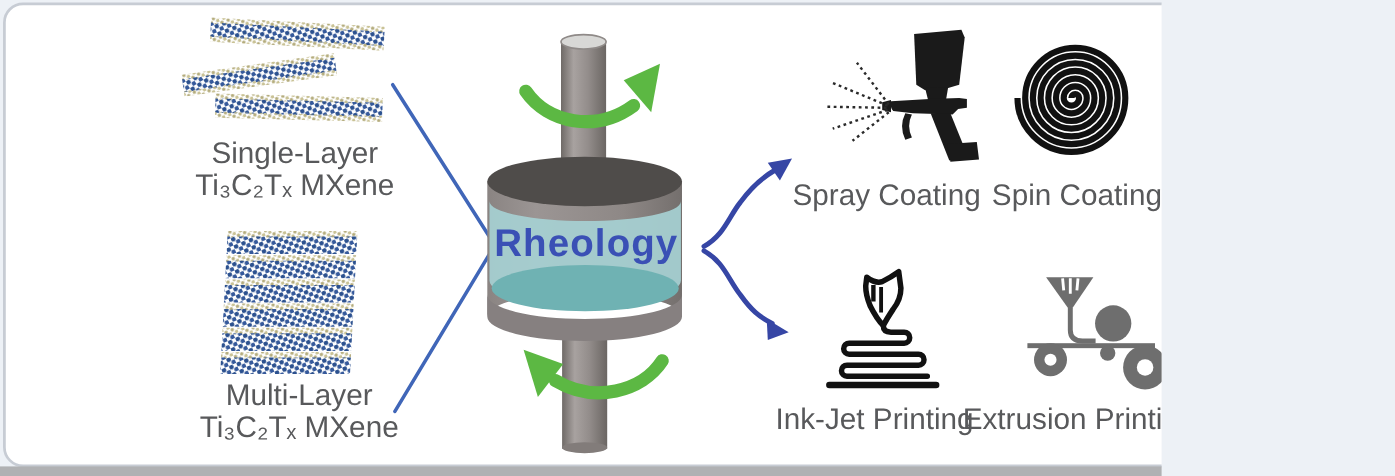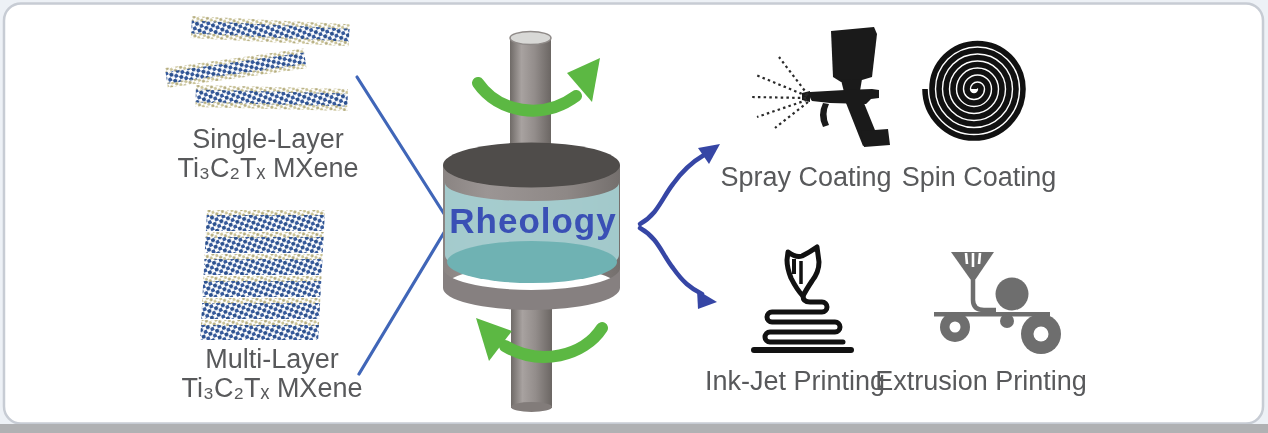--- a/index.html
+++ b/index.html
@@ -1,16 +1,16 @@
 <!DOCTYPE html>
 <html><head>
 <meta charset="utf-8">
 <style>
   html,body{margin:0;padding:0;background:#edf1f6;}
-  .stage{position:relative;width:1268px;height:433px;overflow:hidden;
+  .stage{position:relative;width:1056px;height:433px;overflow:hidden;
          font-family:"Liberation Sans","DejaVu Sans",sans-serif;}
   svg{display:block}
   text{font-family:"Liberation Sans","DejaVu Sans",sans-serif;}
   .lbl{fill:#58595b;font-size:27px;}
   .rheo{fill:#3a50b5;font-size:35px;font-weight:bold;letter-spacing:1px;}
 </style>
 </head>
 <body>
 
 <div class="stage">

